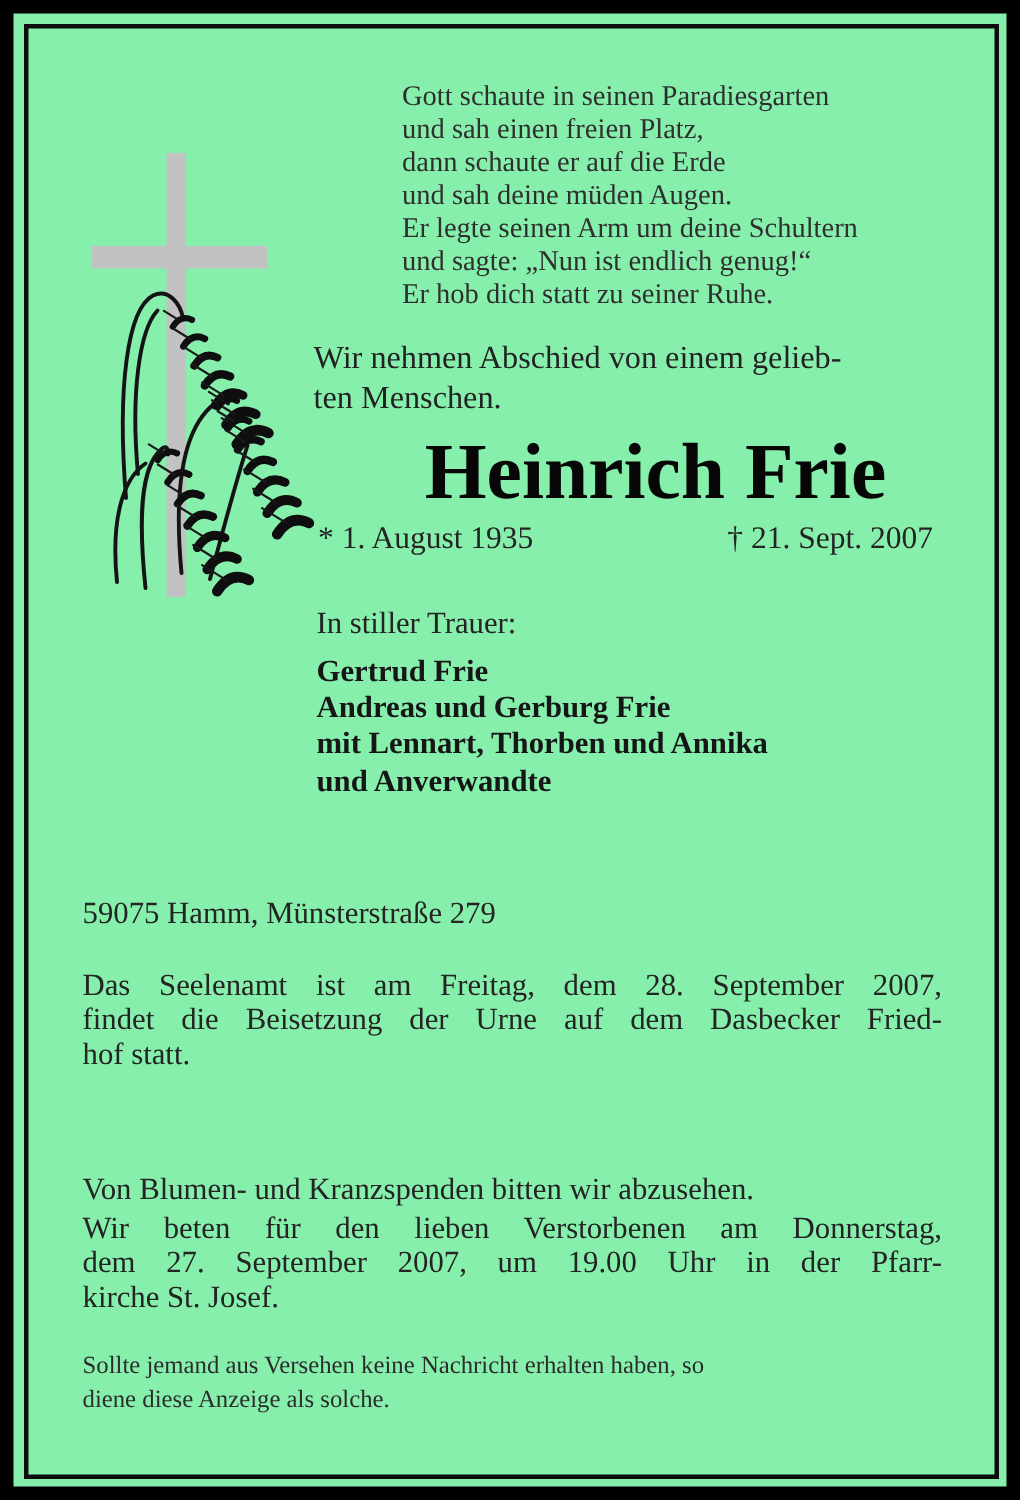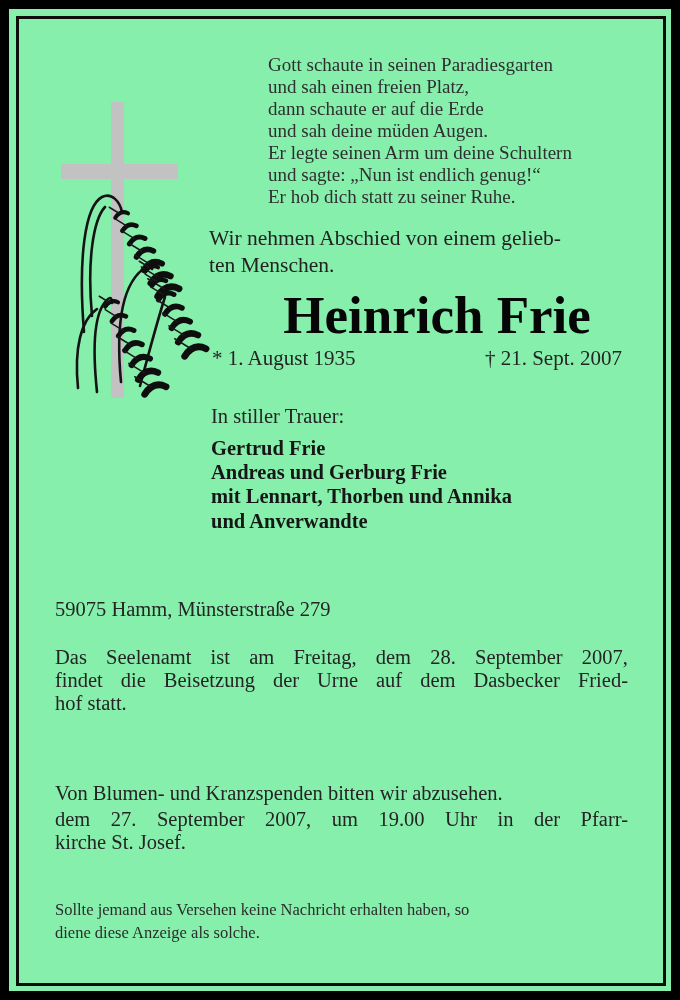--- a/index.html
+++ b/index.html
@@ -127,20 +127,21 @@
 
   <div class="para para-funeral jpara">
       <div>Das Seelenamt ist am Freitag, dem 28. September 2007,</div>
       <div>findet die Beisetzung der Urne auf dem Dasbecker Fried-</div>
       <div>hof statt.</div>
     </div>
 
   <div class="flowers">Von Blumen- und Kranzspenden bitten wir abzusehen.</div>
 
   <div class="para para-prayer jpara">
+      <div>Wir beten für den lieben Verstorbenen am Donnerstag,</div>
       <div>dem 27. September 2007, um 19.00 Uhr in der Pfarr-</div>
       <div>kirche St. Josef.</div>
     </div>
 
   <div class="note">
       <div>Sollte jemand aus Versehen keine Nachricht erhalten haben, so</div>
       <div>diene diese Anzeige als solche.</div>
     </div>
 </div>
 

